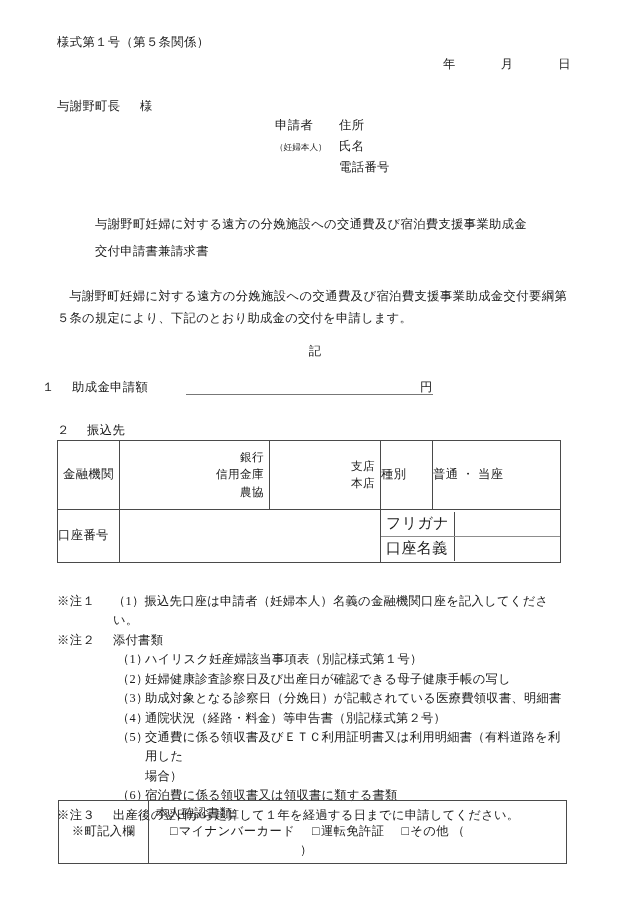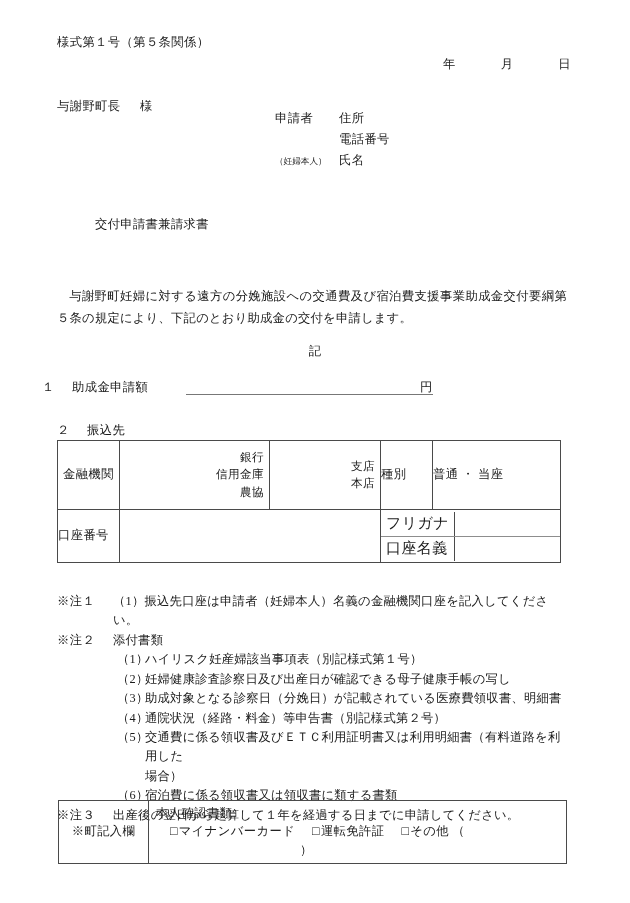--- a/index.html
+++ b/index.html
@@ -32,21 +32,21 @@
   #date-line span.seg { display: inline-block; }
   #date-line .gap { display: inline-block; width: 38px; }
 
   #addressee { left: 57px; top: 97px; letter-spacing: .4px; }
   #addressee .honorific { margin-left: 16px; }
 
   
   #applicant-block {
     position: absolute;
     left: 275px;
-    top: 109px;
+    top: 116px;
   }
   #applicant-block .row {
     display: flex;
     align-items: baseline;
     height: 21px;
   }
   #applicant-block .lbl {
     width: 64px;
     display: inline-block;
     letter-spacing: .4px;
@@ -218,30 +218,31 @@
     <span>与謝野町長</span>
     <span class="honorific">様</span>
   </div>
 
   <div id="applicant-block">
     <div class="row">
       <span class="lbl">申請者</span>
       <span class="fld">住所</span>
     </div>
     <div class="row">
+      <span class="lbl small">（妊婦本人）</span>
+      <span class="fld">氏名</span>
+    </div>
+    <div class="row">
       <span class="lbl"></span>
       <span class="fld">電話番号</span>
     </div>
-    <div class="row">
-      <span class="lbl small">（妊婦本人）</span>
-      <span class="fld">氏名</span>
-    </div>
   </div>
 
   <div id="doc-title">
+    <div>与謝野町妊婦に対する遠方の分娩施設への交通費及び宿泊費支援事業助成金</div>
     <div>交付申請書兼請求書</div>
   </div>
 
   <div id="preamble"><span class="indent"></span><span>与謝野町妊婦に対する遠方の分娩施設への交通費及び宿泊費支援事業助成金交付要綱第５条の規定により、下記のとおり助成金の交付を申請します。</span></div>
 
   <div class="abs" id="ki-mark">記</div>
 
   <div class="abs" id="item1">
     <span class="num">１</span><span>助成金申請額</span>
   </div>

